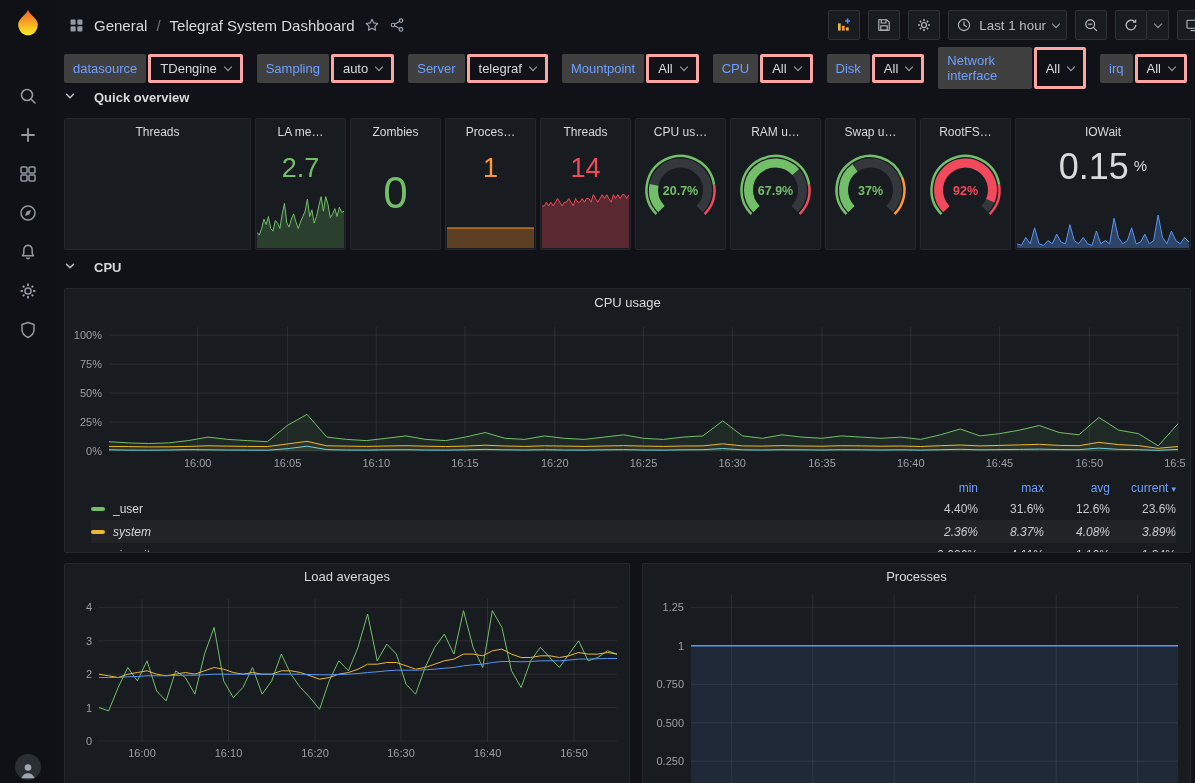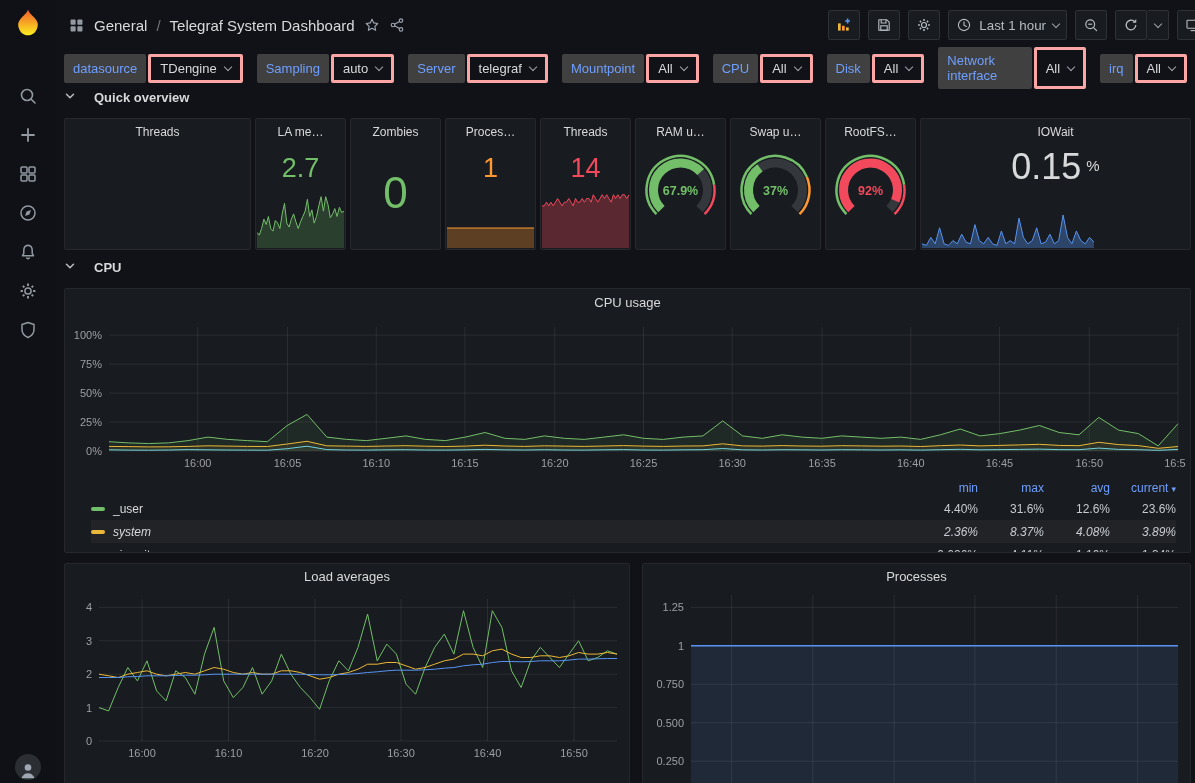--- a/index.html
+++ b/index.html
@@ -354,20 +354,32 @@
 
         <div class="panel" style="width:91px;flex:none;">
           <div class="stat-title">Threads</div>
           <div class="mid-val" style="color: rgb(242, 73, 92);">14</div>
           <div class="spark-host" style="height:58px;"><svg width="87" height="58" viewBox="0 0 87 58">
                 <path d="M0.0 15.9 L2.2 15.9 L4.5 12.2 L6.7 15.9 L8.9 12.2 L11.2 15.9 L13.4 12.2 L15.6 8.5 L17.8 12.2 L20.1 15.9 L22.3 12.2 L24.5 12.2 L26.8 8.5 L29.0 12.2 L31.2 15.9 L33.5 8.5 L35.7 12.2 L37.9 12.2 L40.2 8.5 L42.4 12.2 L44.6 8.5 L46.8 8.5 L49.1 12.2 L51.3 4.7 L53.5 8.5 L55.8 12.2 L58.0 8.5 L60.2 4.7 L62.5 8.5 L64.7 4.7 L66.9 8.5 L69.2 12.2 L71.4 4.7 L73.6 8.5 L75.8 4.7 L78.1 8.5 L80.3 4.7 L82.5 4.7 L84.8 8.5 L87.0 4.7 L87 58 L0 58 Z" fill="#f2495c" fill-opacity="0.3" stroke="none"></path>
                 <path d="M0.0 15.9 L2.2 15.9 L4.5 12.2 L6.7 15.9 L8.9 12.2 L11.2 15.9 L13.4 12.2 L15.6 8.5 L17.8 12.2 L20.1 15.9 L22.3 12.2 L24.5 12.2 L26.8 8.5 L29.0 12.2 L31.2 15.9 L33.5 8.5 L35.7 12.2 L37.9 12.2 L40.2 8.5 L42.4 12.2 L44.6 8.5 L46.8 8.5 L49.1 12.2 L51.3 4.7 L53.5 8.5 L55.8 12.2 L58.0 8.5 L60.2 4.7 L62.5 8.5 L64.7 4.7 L66.9 8.5 L69.2 12.2 L71.4 4.7 L73.6 8.5 L75.8 4.7 L78.1 8.5 L80.3 4.7 L82.5 4.7 L84.8 8.5 L87.0 4.7" fill="none" stroke="#f2495c" stroke-width="1"></path>
               </svg></div>
         </div>
 
+        <div class="panel" style="width:91px;flex:none;">
+          <div class="stat-title">CPU us…</div>
+          <div class="gauge-host">
+              <svg width="89" height="86" viewBox="0 0 89 86">
+                <path d="M25.41 68.09 A27 27 0 1 1 63.59 68.09" stroke="#34373c" stroke-width="9" fill="none"></path>
+                <path d="M25.41 68.09 A27 27 0 0 1 17.99 43.90" stroke="#73bf69" stroke-width="9" fill="none"></path>
+                <path d="M20.46 73.04 A34 34 0 1 1 78.08 43.68" stroke="#73bf69" stroke-width="2.5" fill="none"></path>
+                <path d="M78.08 43.68 A34 34 0 0 1 68.54 73.04" stroke="#f2495c" stroke-width="2.5" fill="none"></path>
+                <text x="44.5" y="54" text-anchor="middle" fill="#73bf69" font-size="12.5" font-weight="700">20.7%</text>
+              </svg>
+            </div>
+        </div>
 
         <div class="panel" style="width:91px;flex:none;">
           <div class="stat-title">RAM u…</div>
           <div class="gauge-host">
               <svg width="89" height="86" viewBox="0 0 89 86">
                 <path d="M25.41 68.09 A27 27 0 1 1 63.59 68.09" stroke="#34373c" stroke-width="9" fill="none"></path>
                 <path d="M25.41 68.09 A27 27 0 1 1 64.67 31.05" stroke="#73bf69" stroke-width="9" fill="none"></path>
                 <path d="M20.46 73.04 A34 34 0 1 1 78.08 43.68" stroke="#73bf69" stroke-width="2.5" fill="none"></path>
                 <path d="M78.08 43.68 A34 34 0 0 1 68.54 73.04" stroke="#f2495c" stroke-width="2.5" fill="none"></path>
                 <text x="44.5" y="54" text-anchor="middle" fill="#73bf69" font-size="12.5" font-weight="700">67.9%</text>

